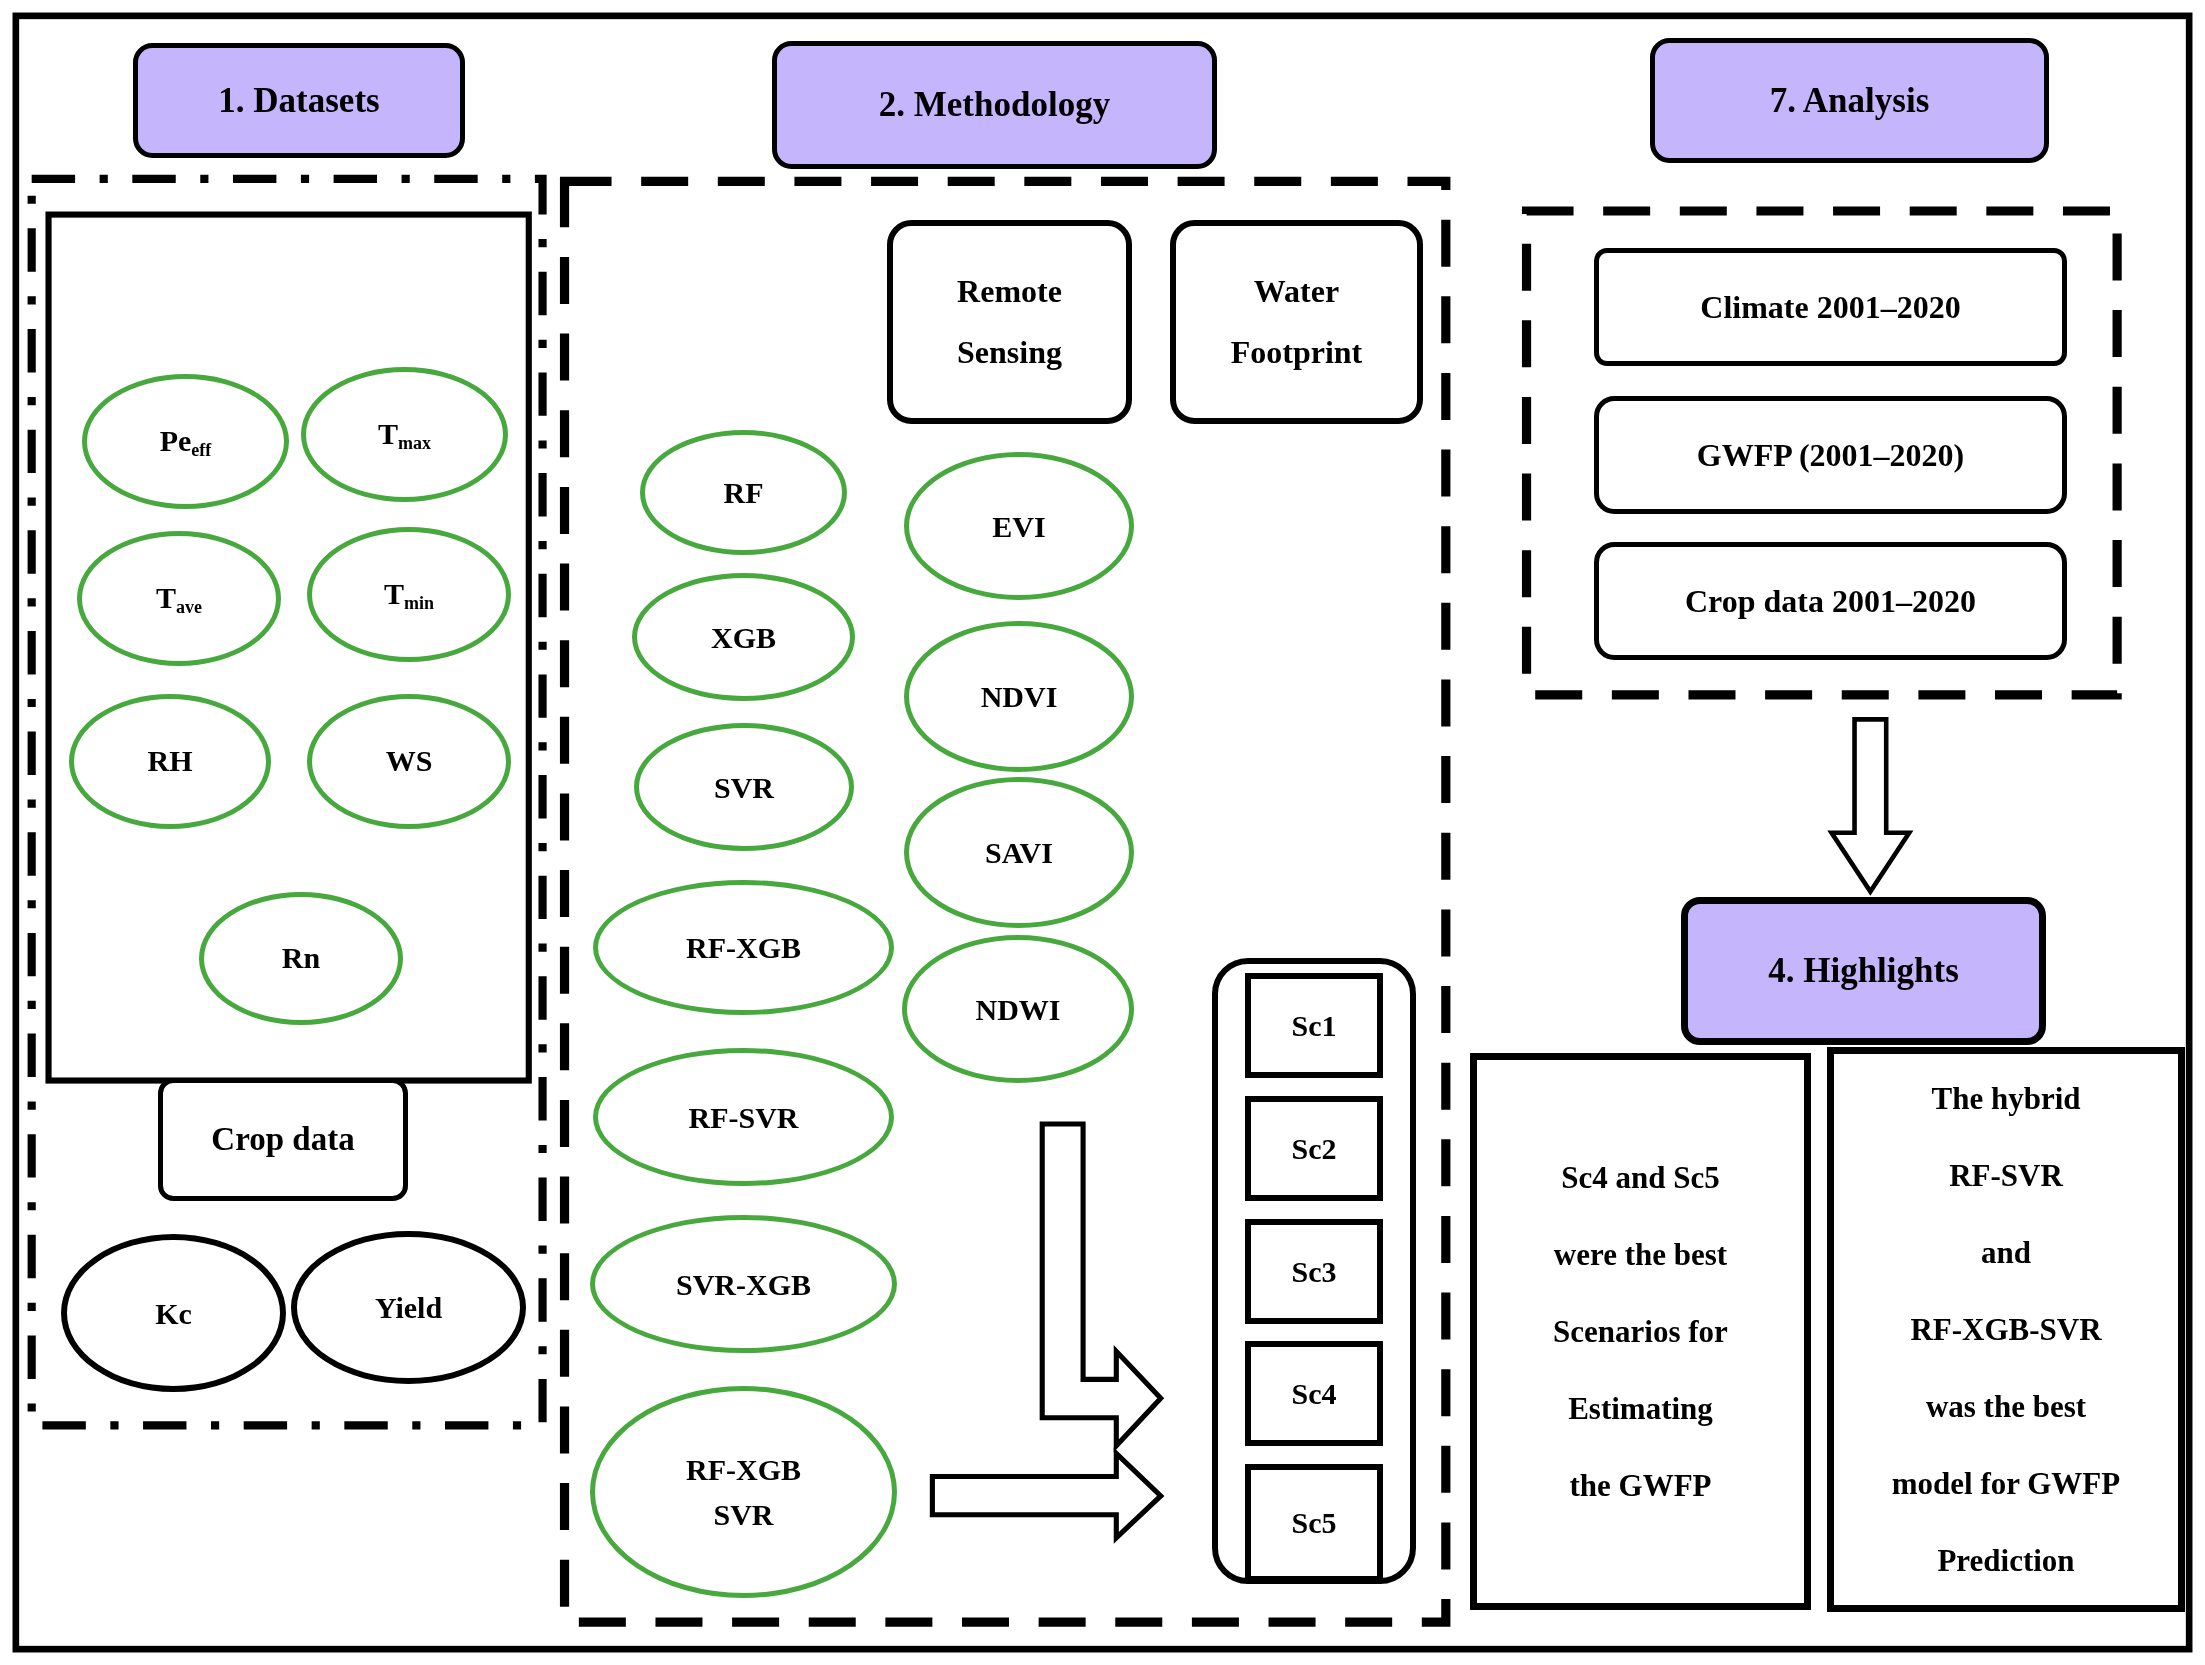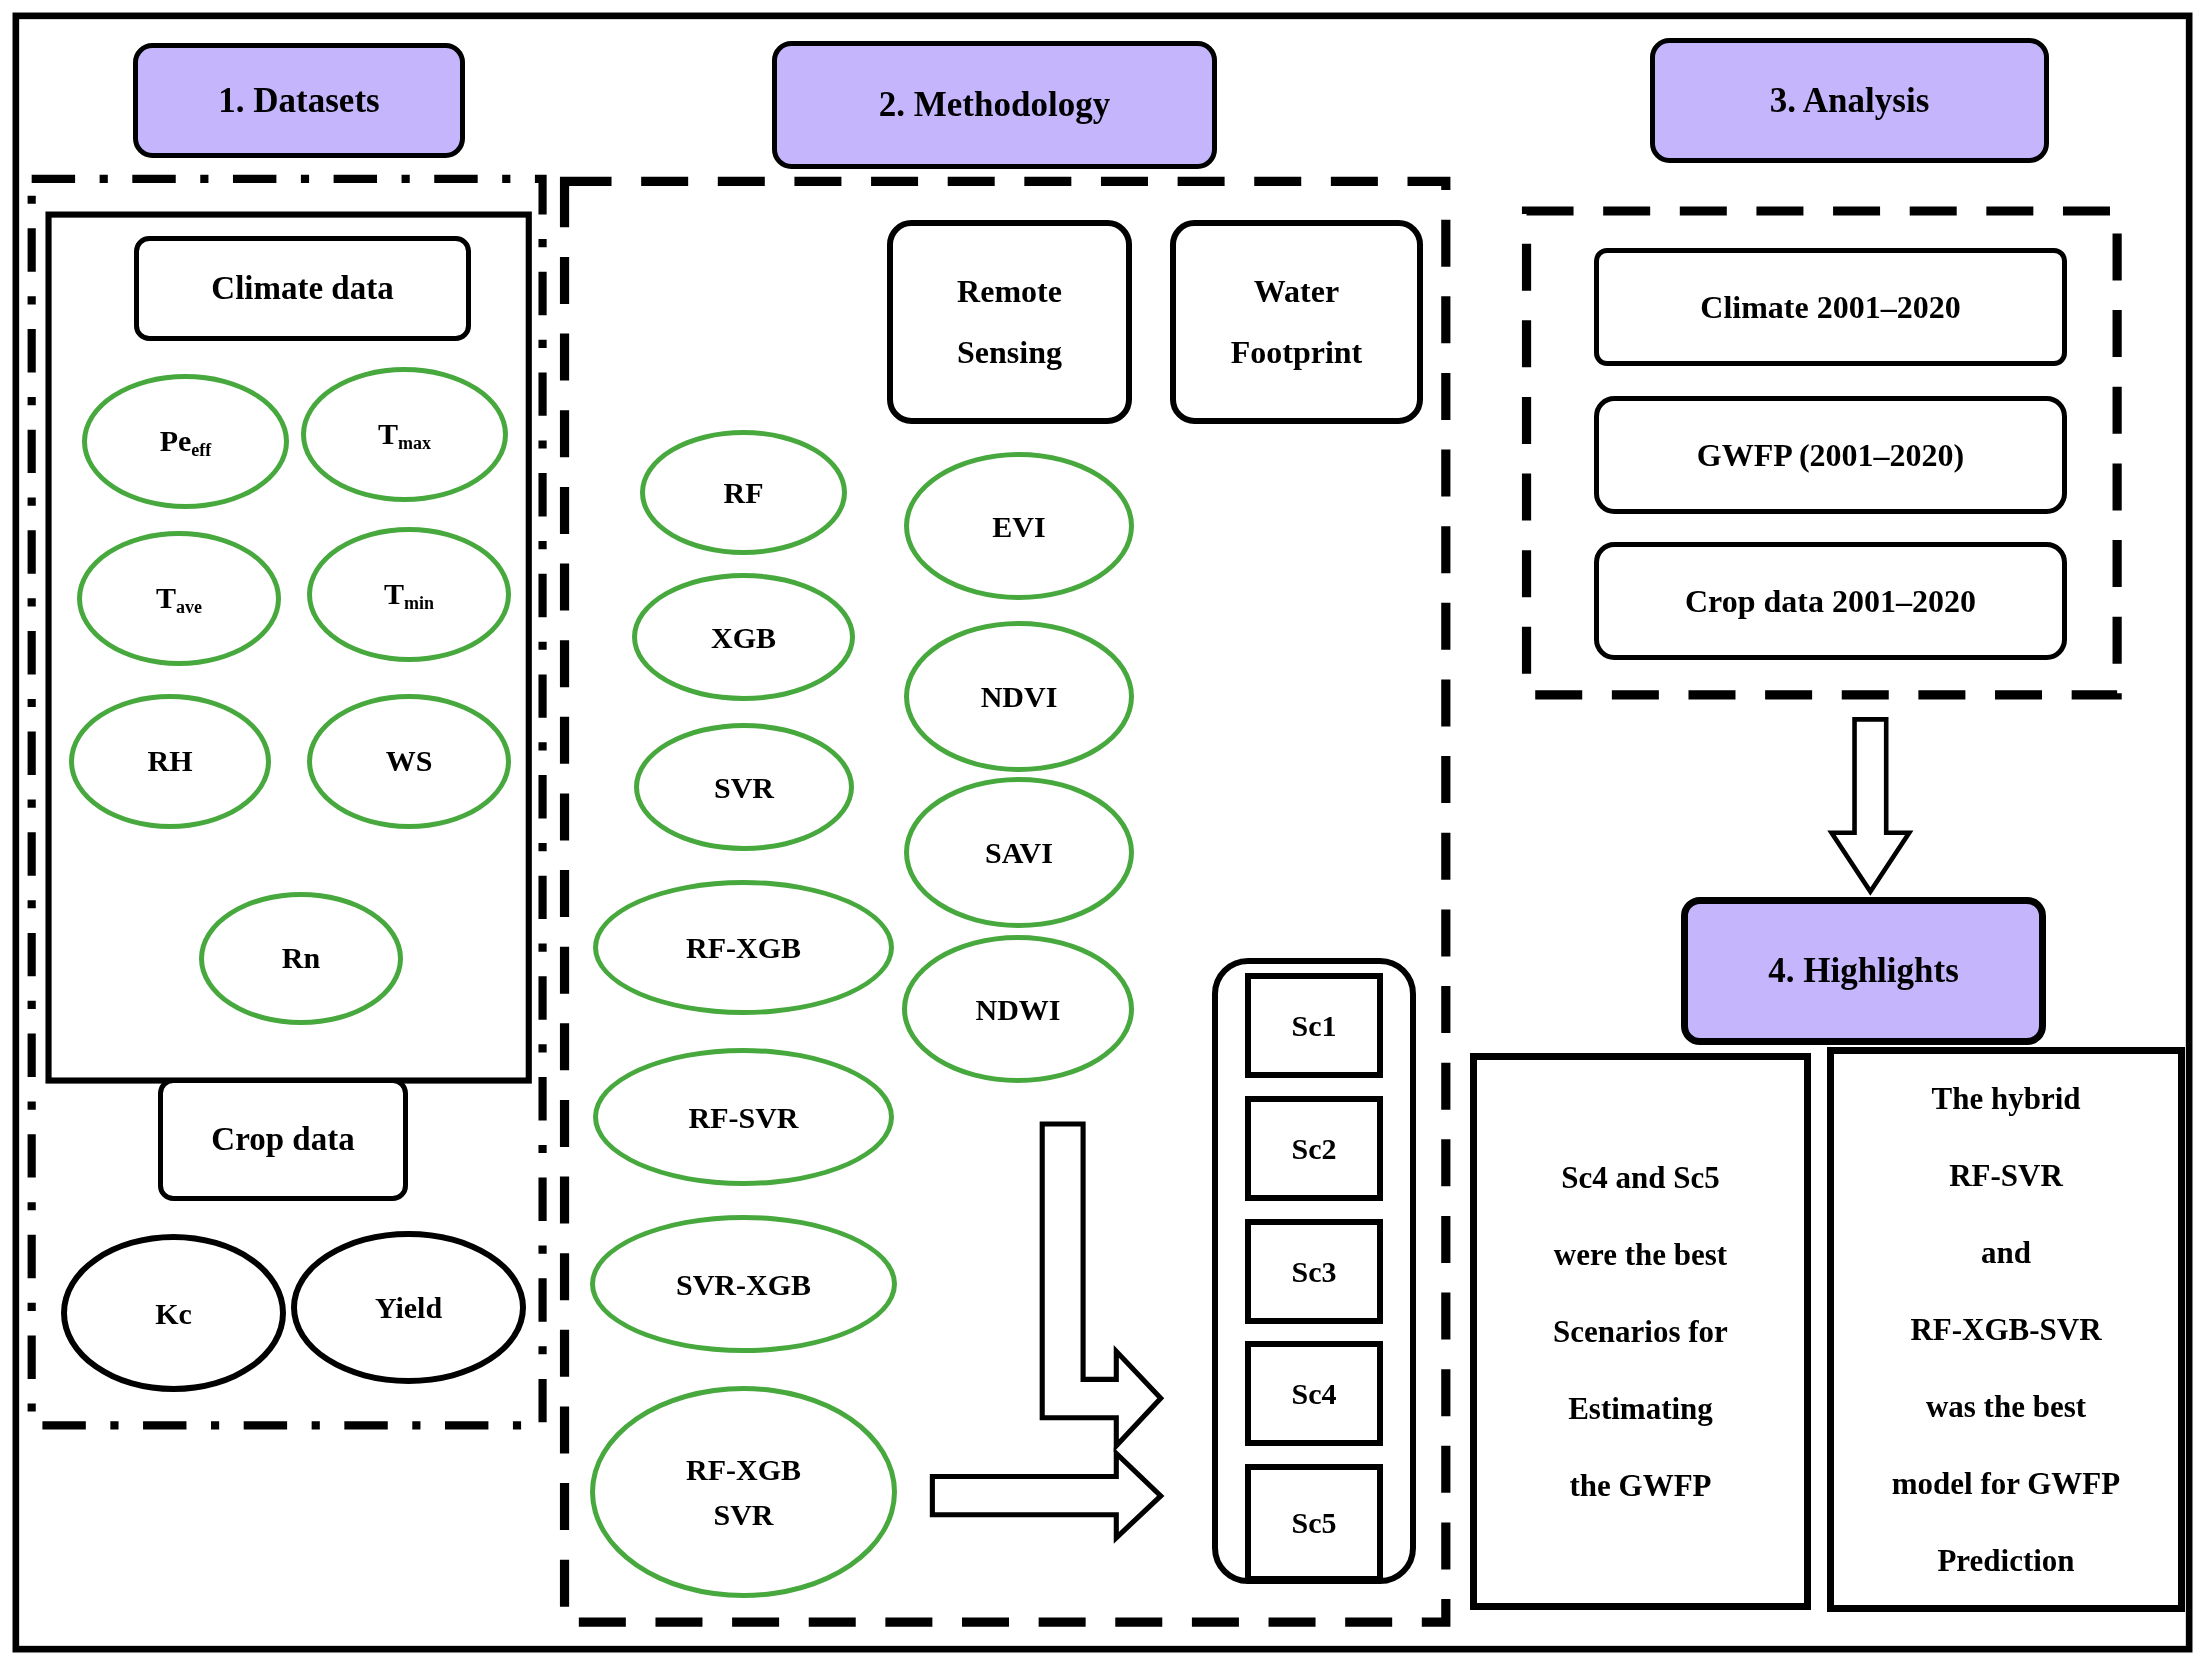--- a/index.html
+++ b/index.html
@@ -92,26 +92,23 @@
     <polygon points="3630,1408 3692,1408 3692,1630 3737,1630 3661,1745 3585,1630 3630,1630" fill="#ffffff" stroke="#000" stroke-width="9"></polygon>
   </svg>
 
   <div class="abs titlebox" style="left:133px; top:43px; width:332px; height:115px;">
     <span>1. Datasets</span>
   </div>
   <div class="abs titlebox" style="left:772px; top:41px; width:445px; height:128px;">
     <span>2. Methodology</span>
   </div>
   <div class="abs titlebox" style="left:1650px; top:38px; width:399px; height:125px;">
-    <span>3. Analysis</span>
-  </div>
-
-  <div class="abs subbox" style="left:134px; top:236px; width:337px; height:105px;">
-    <span>Climate data</span>
-  </div>
+    <span>7. Analysis</span>
+  </div>
+
 
   <div class="abs ellipse" style="left:82px; top:374px; width:207px; height:135px;">
     <span class="lbl"><span>Pe</span><sub>eff</sub></span>
   </div>
   <div class="abs ellipse" style="left:301px; top:367px; width:207px; height:135px;">
     <span class="lbl"><span>T</span><sub>max</sub></span>
   </div>
   <div class="abs ellipse" style="left:77px; top:531px; width:204px; height:135px;">
     <span class="lbl"><span>T</span><sub>ave</sub></span>
   </div>

